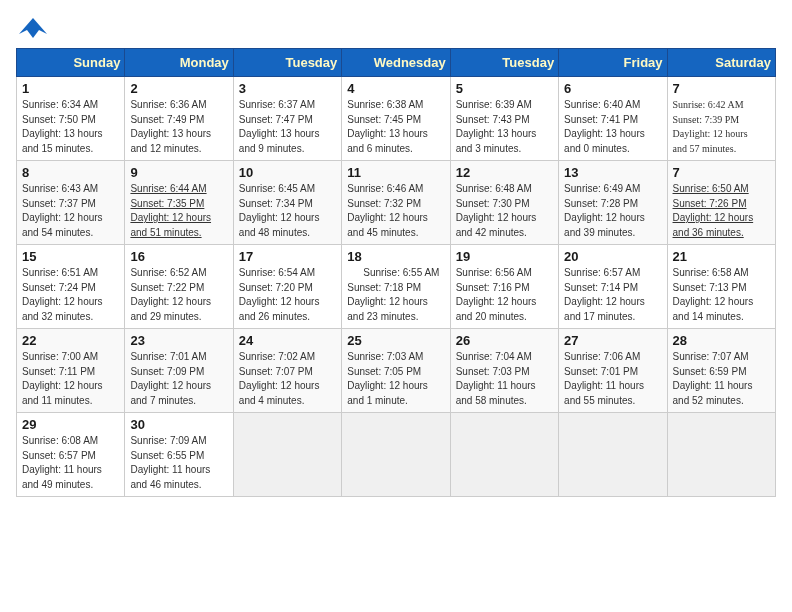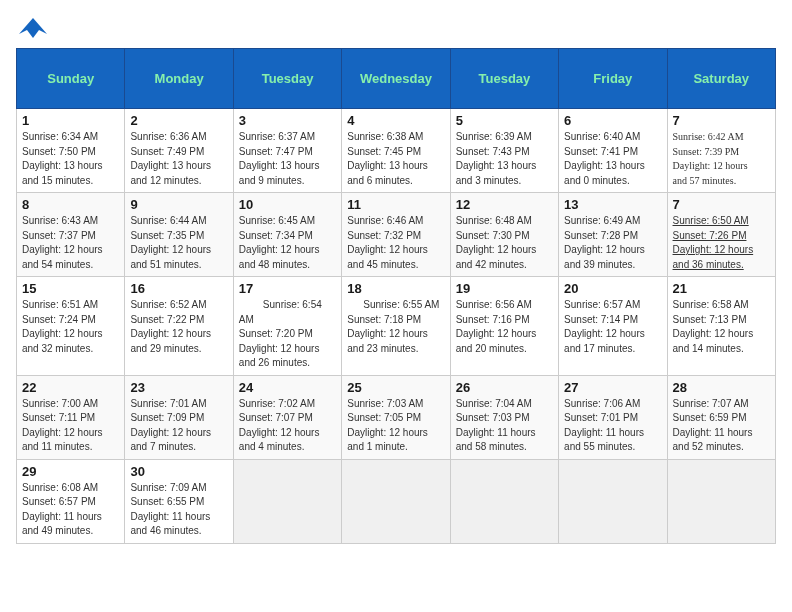--- a/index.html
+++ b/index.html
@@ -39,25 +39,25 @@
       font-weight: normal;
       color: #333;
     }
     .calendar {
       width: 100%;
       border-collapse: collapse;
       border: 1px solid #ccc;
     }
     .calendar thead tr th {
       background-color: #1565c0;
-      color: #86efac;
+      color: #fef9c3;
       font-size: 13px;
       font-weight: bold;
-      padding: 22px 4px;
-      text-align: center;
+      padding: 6px 4px;
+      text-align: right;
       border: 1px solid #1a4a90;
     }
     .calendar tbody tr td {
       vertical-align: top;
       border: 1px solid #ccc;
       padding: 4px 5px;
       font-size: 10.5px;
       color: #222;
       width: calc(100% / 7);
       background: #fff;
@@ -143,21 +143,21 @@
         <td><span class="day-num">7</span><span class="day-detail" style="white-space: pre-line; font-family: Liberation Serif, serif;">Sunrise: 6:42 AM
 Sunset: 7:39 PM
 Daylight: 12 hours
 and 57 minutes.</span></td>
       </tr>
       <tr>
         <td><span class="day-num">8</span><span class="day-detail" style="white-space: pre-line;">Sunrise: 6:43 AM
 Sunset: 7:37 PM
 Daylight: 12 hours
 and 54 minutes.</span></td>
-        <td><span class="day-num">9</span><span class="day-detail" style="white-space: pre-line;">Sunrise: 6:44 AM
+        <td><span class="day-num">9</span><span class="day-detail" style="white-space: pre-line; text-decoration: underline;">Sunrise: 6:44 AM
 Sunset: 7:35 PM
 Daylight: 12 hours
 and 51 minutes.</span></td>
         <td><span class="day-num">10</span><span class="day-detail" style="white-space: pre-line;">Sunrise: 6:45 AM
 Sunset: 7:34 PM
 Daylight: 12 hours
 and 48 minutes.</span></td>
         <td><span class="day-num">11</span><span class="day-detail" style="white-space: pre-line;">Sunrise: 6:46 AM
 Sunset: 7:32 PM
 Daylight: 12 hours
@@ -177,21 +177,21 @@
       </tr>
       <tr>
         <td><span class="day-num">15</span><span class="day-detail" style="white-space: pre-line;">Sunrise: 6:51 AM
 Sunset: 7:24 PM
 Daylight: 12 hours
 and 32 minutes.</span></td>
         <td><span class="day-num">16</span><span class="day-detail" style="white-space: pre-line;">Sunrise: 6:52 AM
 Sunset: 7:22 PM
 Daylight: 12 hours
 and 29 minutes.</span></td>
-        <td><span class="day-num">17</span><span class="day-detail" style="white-space: pre-line; margin-left: 24px;">Sunrise: 6:54 AM
+        <td><span class="day-num">17</span><span class="day-detail" style="white-space: pre-line;">Sunrise: 6:54 AM
 Sunset: 7:20 PM
 Daylight: 12 hours
 and 26 minutes.</span></td>
         <td><span class="day-num">18</span><span class="day-detail" style="white-space: pre-line; margin-left: 16px;">Sunrise: 6:55 AM
 Sunset: 7:18 PM
 Daylight: 12 hours
 and 23 minutes.</span></td>
         <td><span class="day-num">19</span><span class="day-detail" style="white-space: pre-line;">Sunrise: 6:56 AM
 Sunset: 7:16 PM
 Daylight: 12 hours

